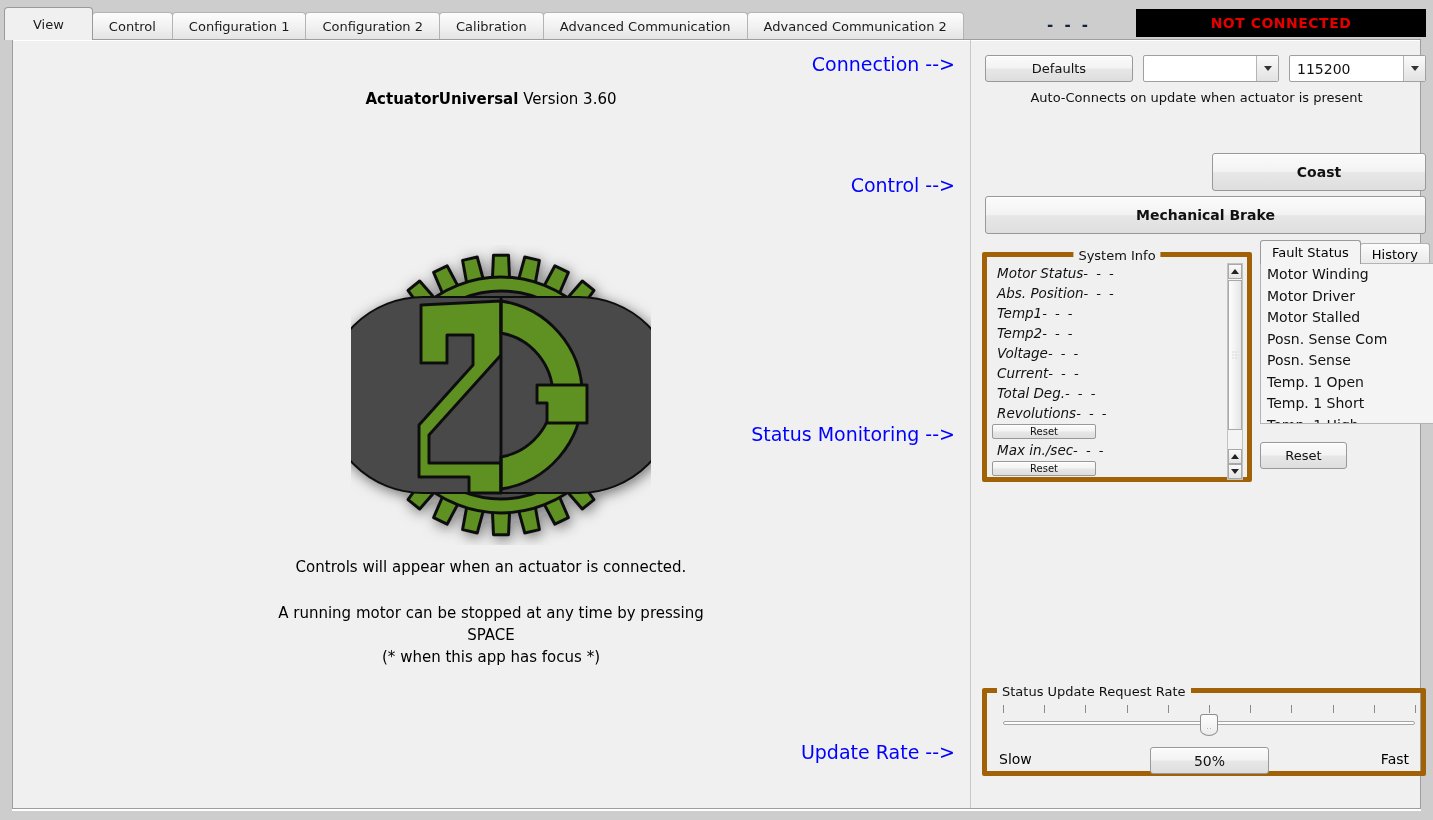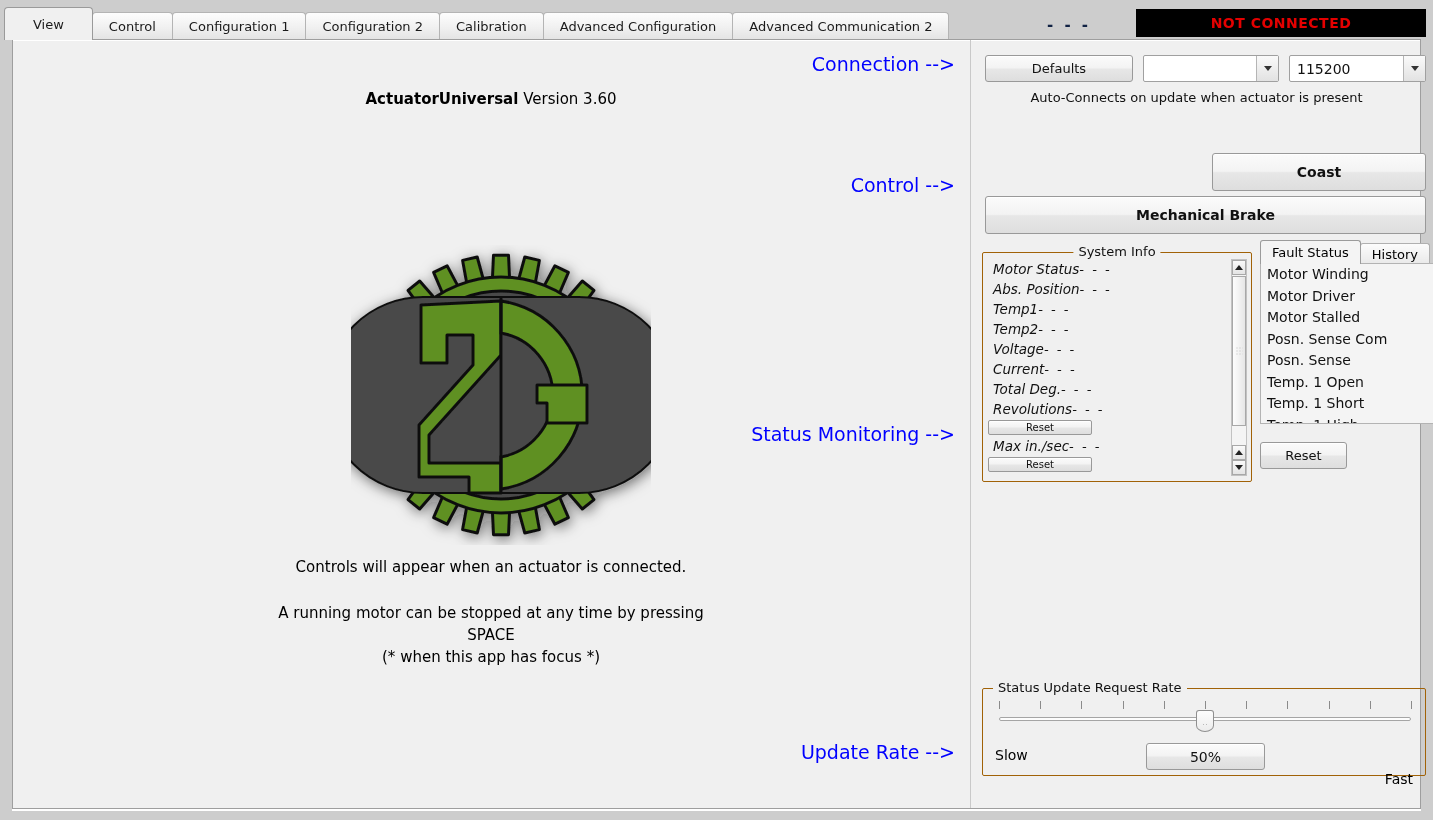--- a/index.html
+++ b/index.html
@@ -135,21 +135,21 @@
     position:absolute;left:0;top:50px;width:451px;text-align:center;
     font-size:13px;color:#111;
   }
   #btn-start{position:absolute;left:14px;top:70px;width:441px;height:38px;}
   #btn-brake{position:absolute;left:14px;top:113px;width:217px;height:38px;}
   #btn-coast{position:absolute;left:241px;top:113px;width:214px;height:38px;}
   #btn-mech{position:absolute;left:14px;top:156px;width:441px;height:38px;}
   
   .group{
     position:absolute;box-sizing:border-box;
-    border:1px solid #a16207;border-radius:2px;
+    border:5px solid #a16207;border-radius:2px;
   }
   .group > .legend{
     position:absolute;top:-9px;background:#f0f0f0;padding:0 5px;
     font-size:13px;color:#111;white-space:nowrap;
   }
   #grp-sysinfo{left:11px;top:212px;width:270px;height:230px;}
   #grp-sysinfo > .legend{left:50%;transform:translateX(-50%);}
   .si-list{
     position:absolute;left:5px;top:6px;width:240px;height:217px;
     overflow:hidden;
@@ -223,35 +223,35 @@
     border-radius:3px 3px 50% 50%/3px 3px 30% 30%;
     box-sizing:border-box;
   }
   .thumb::after{
     content:"";position:absolute;left:50%;top:12px;transform:translateX(-50%);
     width:6px;height:4px;
     background-image:radial-gradient(#b9b9b9 40%,transparent 41%);
     background-size:3px 3px;
   }
   .slow{position:absolute;left:12px;top:58px;font-size:14px;}
-  .fast{position:absolute;right:12px;top:58px;font-size:14px;margin-top:24px;}
+  .fast{position:absolute;right:12px;top:58px;font-size:14px;}
   #btn-pct{position:absolute;left:163px;top:54px;width:119px;height:27px;font-size:14px;}
 </style>
 </head>
 <body>
 
 <div class="app">
 
   <div class="tabstrip" id="tabstrip">
       <div class="tab active">View</div>
       <div class="tab">Control</div>
       <div class="tab">Configuration 1</div>
       <div class="tab">Configuration 2</div>
       <div class="tab">Calibration</div>
-      <div class="tab">Advanced Configuration</div>
+      <div class="tab">Advanced Communication</div>
       <div class="tab">Advanced Communication 2</div>
     </div>
 
   <div class="page">
 
     <div class="left">
 
       <div class="title-line">
         <b>ActuatorUniversal</b><span> Version 3.60</span>
       </div>

